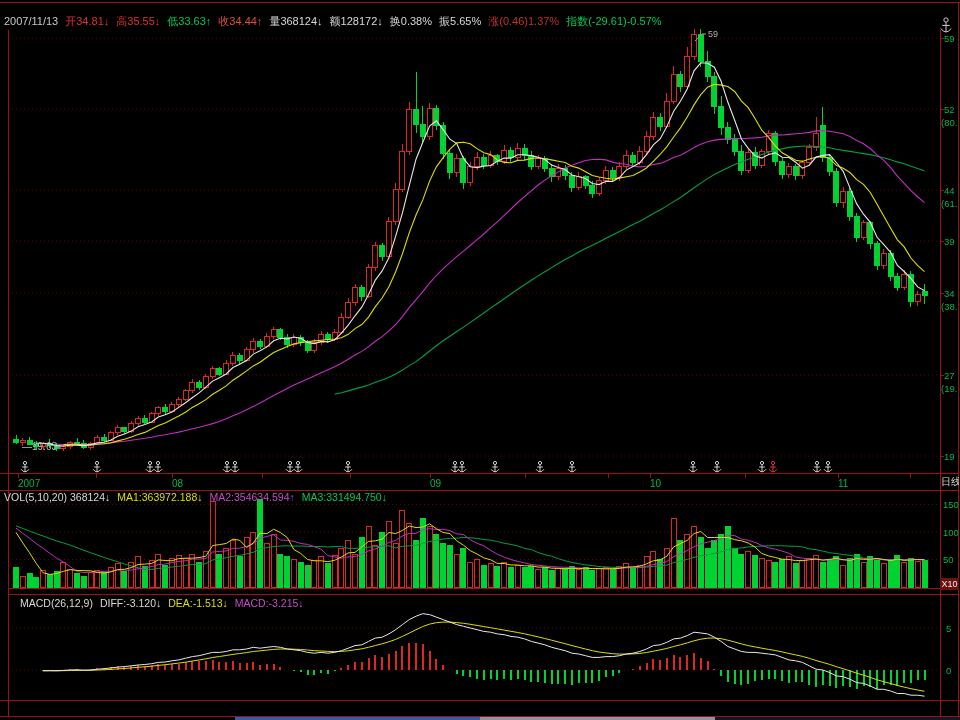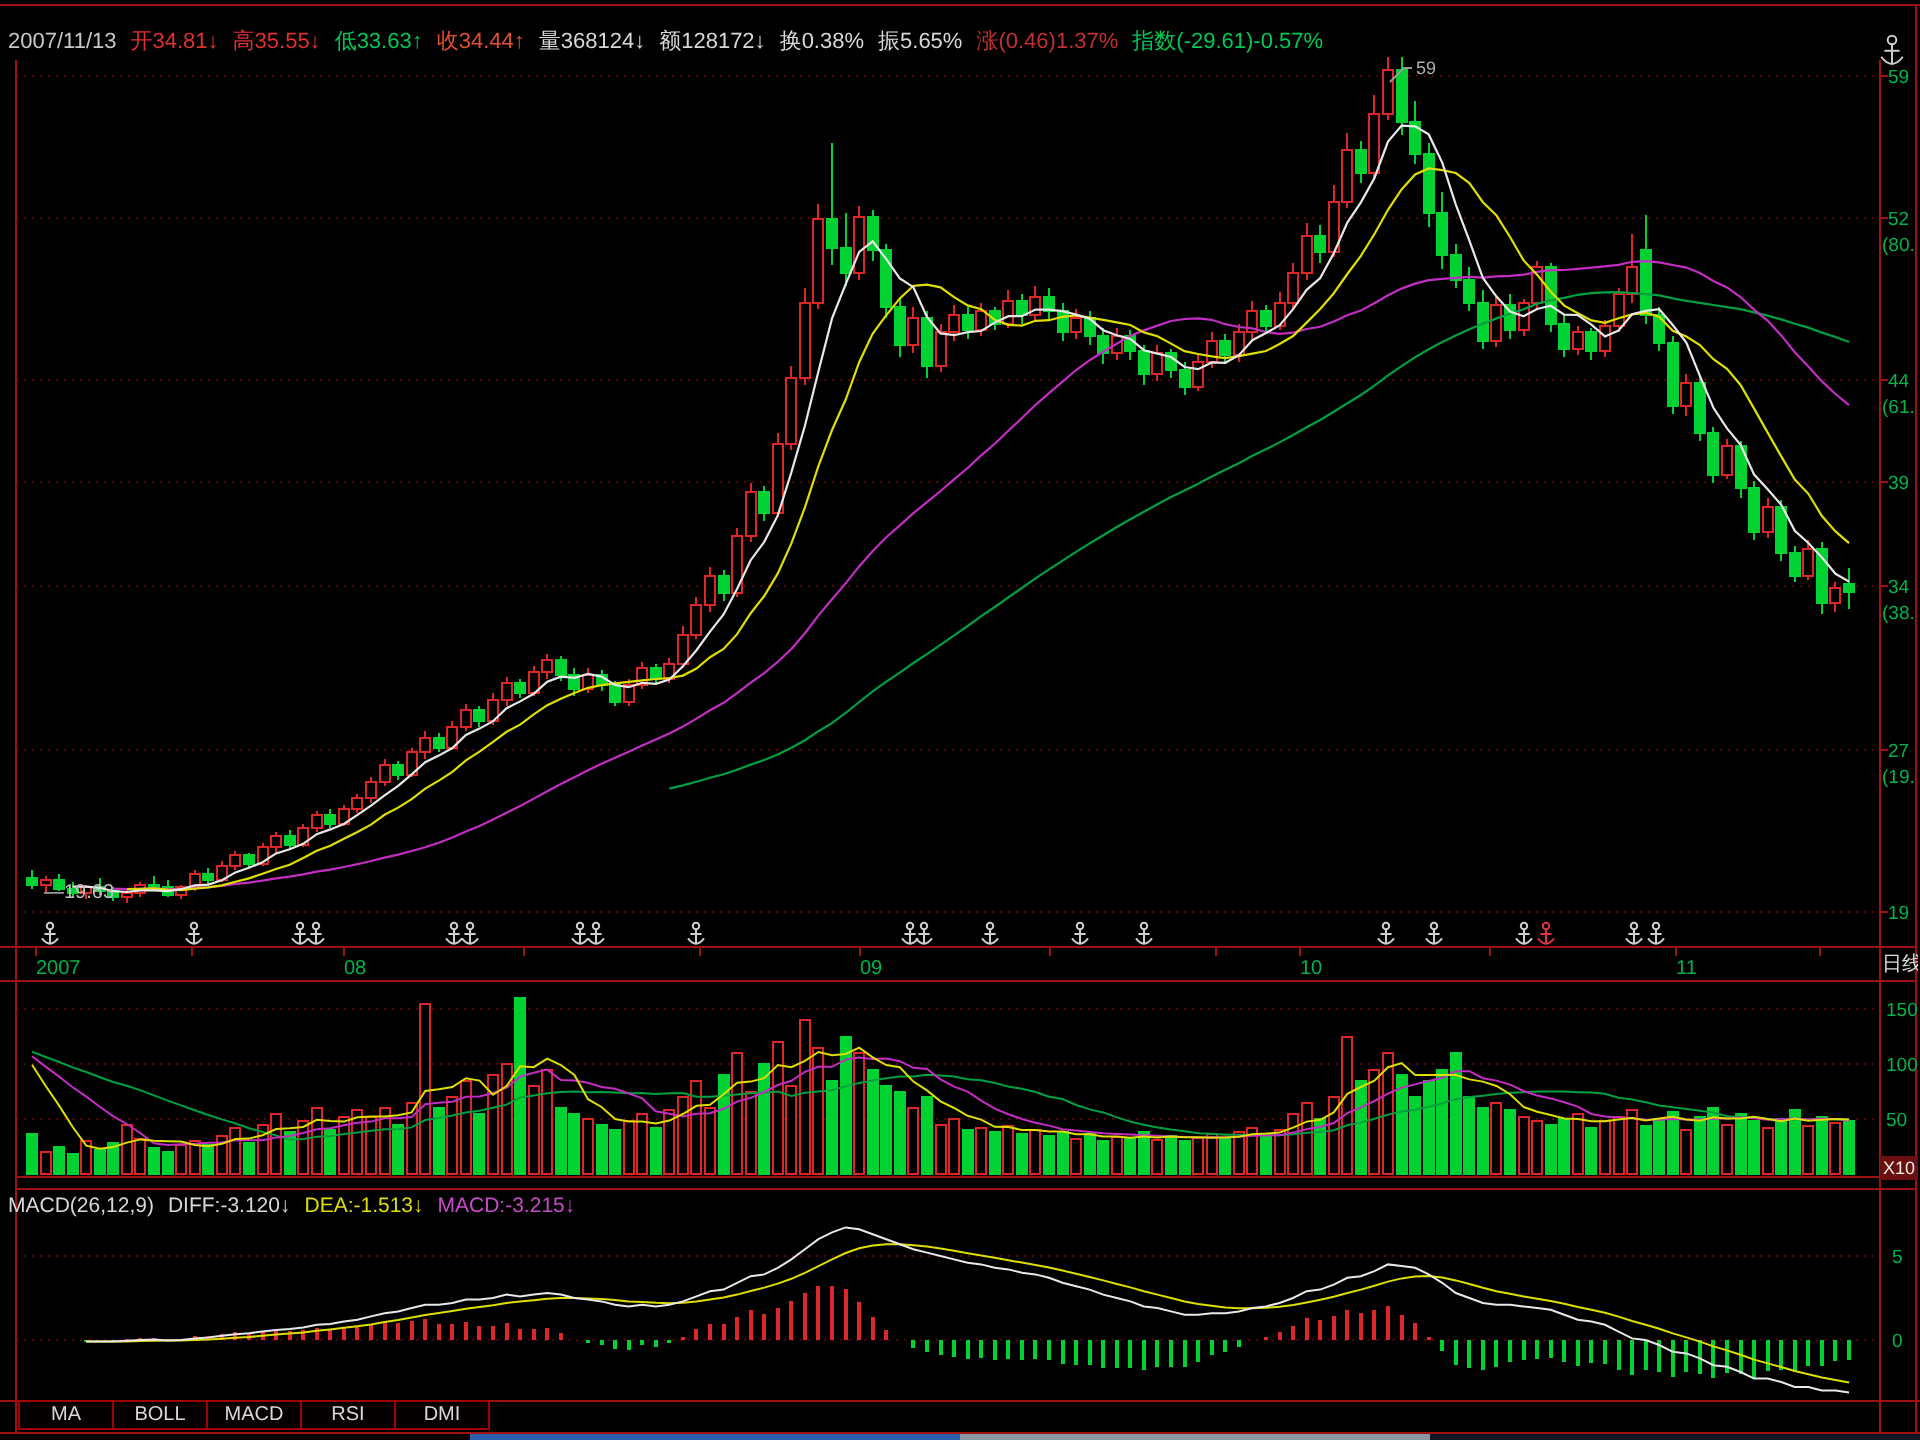--- a/index.html
+++ b/index.html
@@ -782,26 +782,20 @@
       <text x="708" y="37" fill="#b0b0b0" font-size="9" font-family="Liberation Sans, sans-serif">59</text>
     </svg>
 
   <div id="topline2" class="topline"><span class="seg" style="color: rgb(200, 200, 200);">2007/11/13</span><span class="seg" style="color: rgb(224, 48, 48);">开34.81↓</span><span class="seg" style="color: rgb(224, 48, 48);">高35.55↓</span><span class="seg" style="color: rgb(0, 200, 85);">低33.63↑</span><span class="seg" style="color: rgb(224, 80, 48);">收34.44↑</span><span class="seg" style="color: rgb(216, 216, 216);">量368124↓</span><span class="seg" style="color: rgb(216, 216, 216);">额128172↓</span><span class="seg" style="color: rgb(216, 216, 216);">换0.38%</span><span class="seg" style="color: rgb(216, 216, 216);">振5.65%</span><span class="seg" style="color: rgb(192, 48, 48);">涨(0.46)1.37%</span><span class="seg" style="color: rgb(0, 200, 85);">指数(-29.61)-0.57%</span></div>
 
 
   <div id="low-label">—19.63</div>
   <div id="period-label">日线</div>
   <div id="vol-unit">X10</div>
 
-  <div id="macd-header"><span class="seg" style="color: rgb(216, 216, 216);">MACD(26,12,9)</span><span class="seg" style="color: rgb(216, 216, 216);">DIFF:-3.120↓</span><span class="seg" style="color: rgb(222, 222, 0);">DEA:-1.513↓</span><span class="seg" style="color: rgb(200, 74, 200);">MACD:-3.215↓</span></div>
+  <div id="vol-header"><span class="seg" style="color: rgb(216, 216, 216);">VOL(5,10,20) 368124↓</span><span class="seg" style="color: rgb(222, 222, 0);">MA1:363972.188↓</span><span class="seg" style="color: rgb(200, 74, 200);">MA2:354634.594↑</span><span class="seg" style="color: rgb(0, 200, 85);">MA3:331494.750↓</span></div>
+  <div id="macd-header"><span class="seg" style="color: rgb(216, 216, 216); margin-left: 16px;">MACD(26,12,9)</span><span class="seg" style="color: rgb(216, 216, 216);">DIFF:-3.120↓</span><span class="seg" style="color: rgb(222, 222, 0);">DEA:-1.513↓</span><span class="seg" style="color: rgb(200, 74, 200);">MACD:-3.215↓</span></div>
 
-  <div id="tabbar">
-      <div class="tab">MA</div>
-      <div class="tab">BOLL</div>
-      <div class="tab">MACD</div>
-      <div class="tab">RSI</div>
-      <div class="tab">DMI</div>
-    </div>
 
   <div class="strip" style="left:235px;width:245px;background:#2e5fae;"></div>
   <div class="strip" style="left:480px;width:235px;background:#8a96a4;"></div>
   <div class="strip" style="left:715px;width:245px;background:#0d1726;"></div>
 </div>
 
 </body></html>

